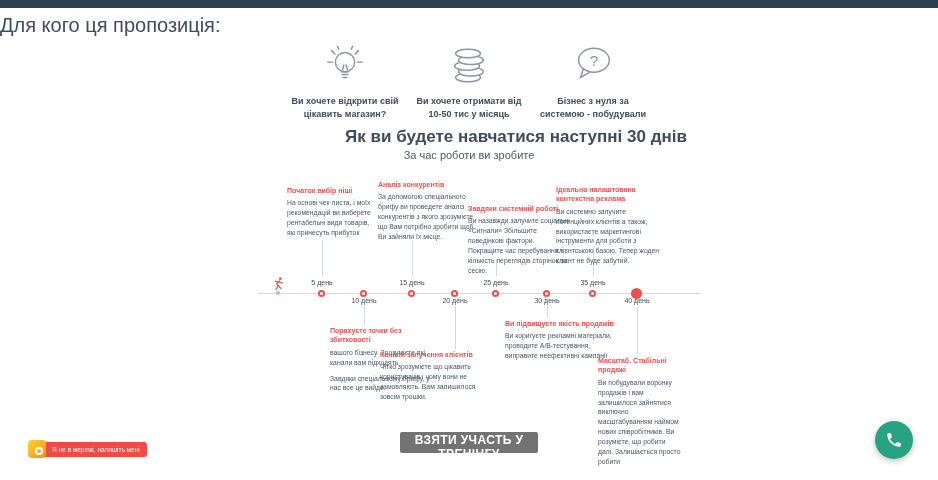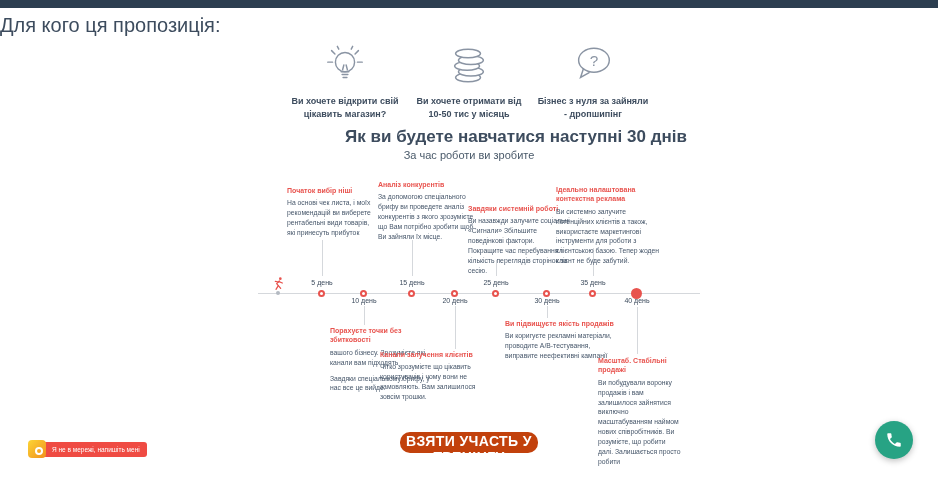--- a/index.html
+++ b/index.html
@@ -28,23 +28,23 @@
   .day{position:absolute;font-size:7px;color:#3d4c5e;transform:translateX(-50%);white-space:nowrap;}
   .day.above{top:279px;}
   .day.below{top:297px;}
   .cn{position:absolute;width:1px;background:#d5d8dc;}
 
   .tb{position:absolute;}
   .tb .t{color:#e8534e;font-size:7px;font-weight:bold;line-height:1.35;margin:0 0 3px 0;}
   .tb .b{color:#46566a;font-size:6.8px;line-height:1.45;}
   .tb .b2{color:#46566a;font-size:6.8px;line-height:1.45;margin-top:6px;}
 
-  .cta{position:absolute;left:400px;top:432px;width:138px;height:21px;background:#c2410c;
-       border:none;border-radius:10px;color:#fff;font-family:"Liberation Sans",sans-serif;
-       font-size:14px;font-weight:bold;letter-spacing:.4px;cursor:pointer;}
+  .cta{position:absolute;left:400px;top:432px;width:138px;height:21px;background:#737373;
+       border:none;border-radius:2px;color:#fff;font-family:"Liberation Sans",sans-serif;
+       font-size:12px;font-weight:bold;letter-spacing:.4px;cursor:pointer;}
 
   .chat-widget{position:absolute;left:28px;top:440px;display:flex;align-items:center;cursor:pointer;}
   .chat-logo{width:18px;height:18px;border-radius:4px;background:linear-gradient(135deg,#fcd535,#f1901d);
        position:relative;z-index:2;flex:0 0 auto;}
   .chat-logo::after{content:"";position:absolute;right:3px;bottom:3px;width:8px;height:8px;
        border-radius:50%;border:2.5px solid #fff;box-sizing:border-box;}
   .chat-pill{background:#ef4b43;border-radius:3px;color:#fff;font-size:6.5px;
        padding:4px 7px 4px 9px;margin-left:-3px;white-space:nowrap;}
 
   .phone-widget{position:absolute;left:875px;top:421px;width:38px;height:38px;border-radius:50%;
@@ -83,21 +83,21 @@
       <div class="aud-label">Ви хочете отримати від 10-50 тис у місяць</div>
     </div>
     <div class="aud-item">
       <div class="aud-icon">
         <svg width="46" height="46" viewBox="0 0 48 48" fill="none" stroke="#8a94a3" stroke-width="1.5" stroke-linecap="round">
           <ellipse cx="25" cy="19" rx="16" ry="12.5"></ellipse>
           <path d="M14 28 l-3 9 l9-5"></path>
           <text x="25" y="25" text-anchor="middle" font-size="16" stroke="none" fill="#8a94a3" font-family="Liberation Sans, sans-serif">?</text>
         </svg>
       </div>
-      <div class="aud-label">Бізнес з нуля за зайняли - дропшипінг</div>
+      <div class="aud-label">Бізнес з нуля за системою - побудували</div>
     </div>
   </div>
 
   <h2 class="course-title">Як ви будете навчатися наступні 30 днів</h2>
   <div class="course-subtitle">За час роботи ви зробите</div>
 
   <div class="tl-line"></div>
   <div class="tl-start-dot"></div>
   <svg class="runner" viewBox="0 0 24 24" fill="none" stroke="#e8534e" stroke-width="1.9" stroke-linecap="round" stroke-linejoin="round">
     <circle cx="15.5" cy="4" r="2" fill="#e8534e" stroke="none"></circle>

